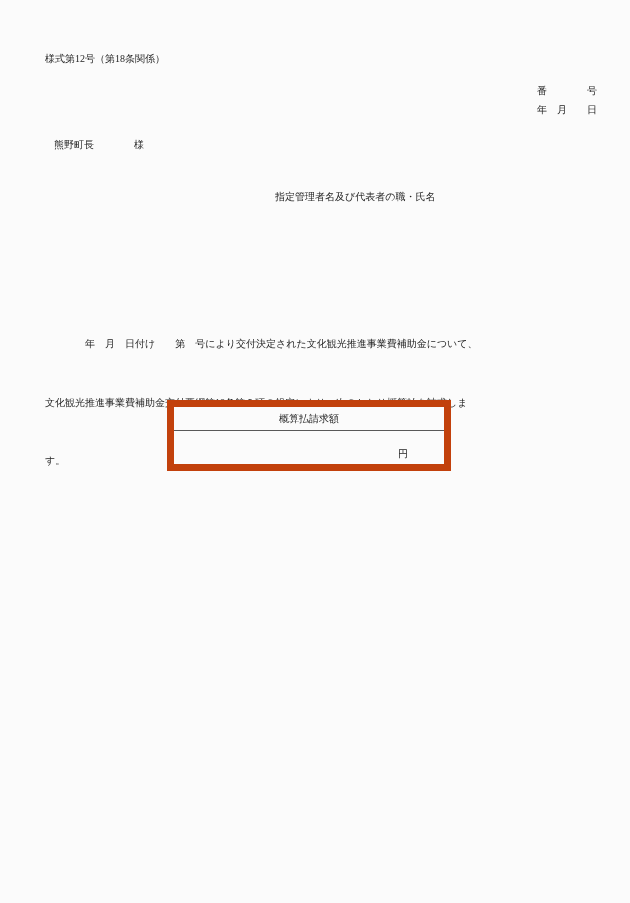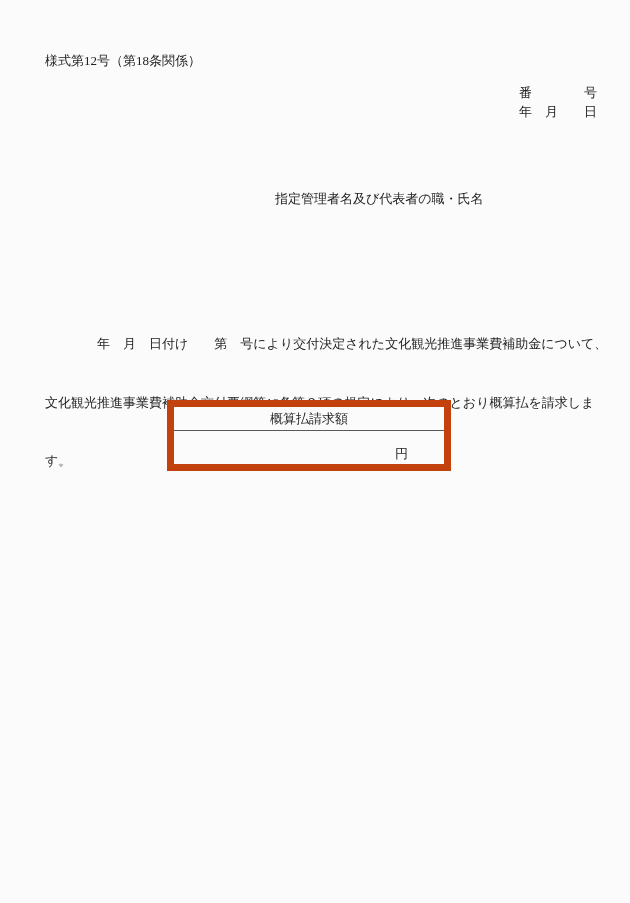--- a/index.html
+++ b/index.html
@@ -3,21 +3,21 @@
 <meta charset="utf-8">
 <style>
   html, body { margin: 0; padding: 0; }
   .page {
     position: relative;
     width: 630px;
     height: 903px;
     background: #fbfbfb;
     color: #1e1e1e;
     font-family: "Liberation Serif", "DejaVu Serif", serif;
-    font-size: 13px;
+    font-size: 10px;
     line-height: 1.5;
     overflow: hidden;
   }
   .abs { position: absolute; white-space: pre; }
 
   .form-id        { left: 45px;  top: 51px; }
   .number-line    { right: 33px; top: 83px;  text-align: right; }
   .date-line      { right: 33px; top: 102px; text-align: center; }
   .addressee      { left: 54px;  top: 137px; }
   .sender-label   { left: 275px; top: 189px; }
@@ -59,20 +59,21 @@
 <body>
 
 <div class="page">
 
   <div class="abs form-id">様式第12号（第18条関係）</div>
 
   <div class="abs number-line">番　　　　号</div>
 
   <div class="abs date-line">年　月　　日</div>
 
+  <div class="abs addressee">熊野町長　　　　様</div>
 
   <div class="abs sender-label">指定管理者名及び代表者の職・氏名</div>
 
 
   <div class="abs body-text">
     <div>　　　　年　月　日付け　　第　号により交付決定された文化観光推進事業費補助金について、</div>
     <div>文化観光推進事業費補助金交付要綱第18条第２項の規定により、次のとおり概算払を請求しま</div>
     <div>す。</div>
   </div>
 

